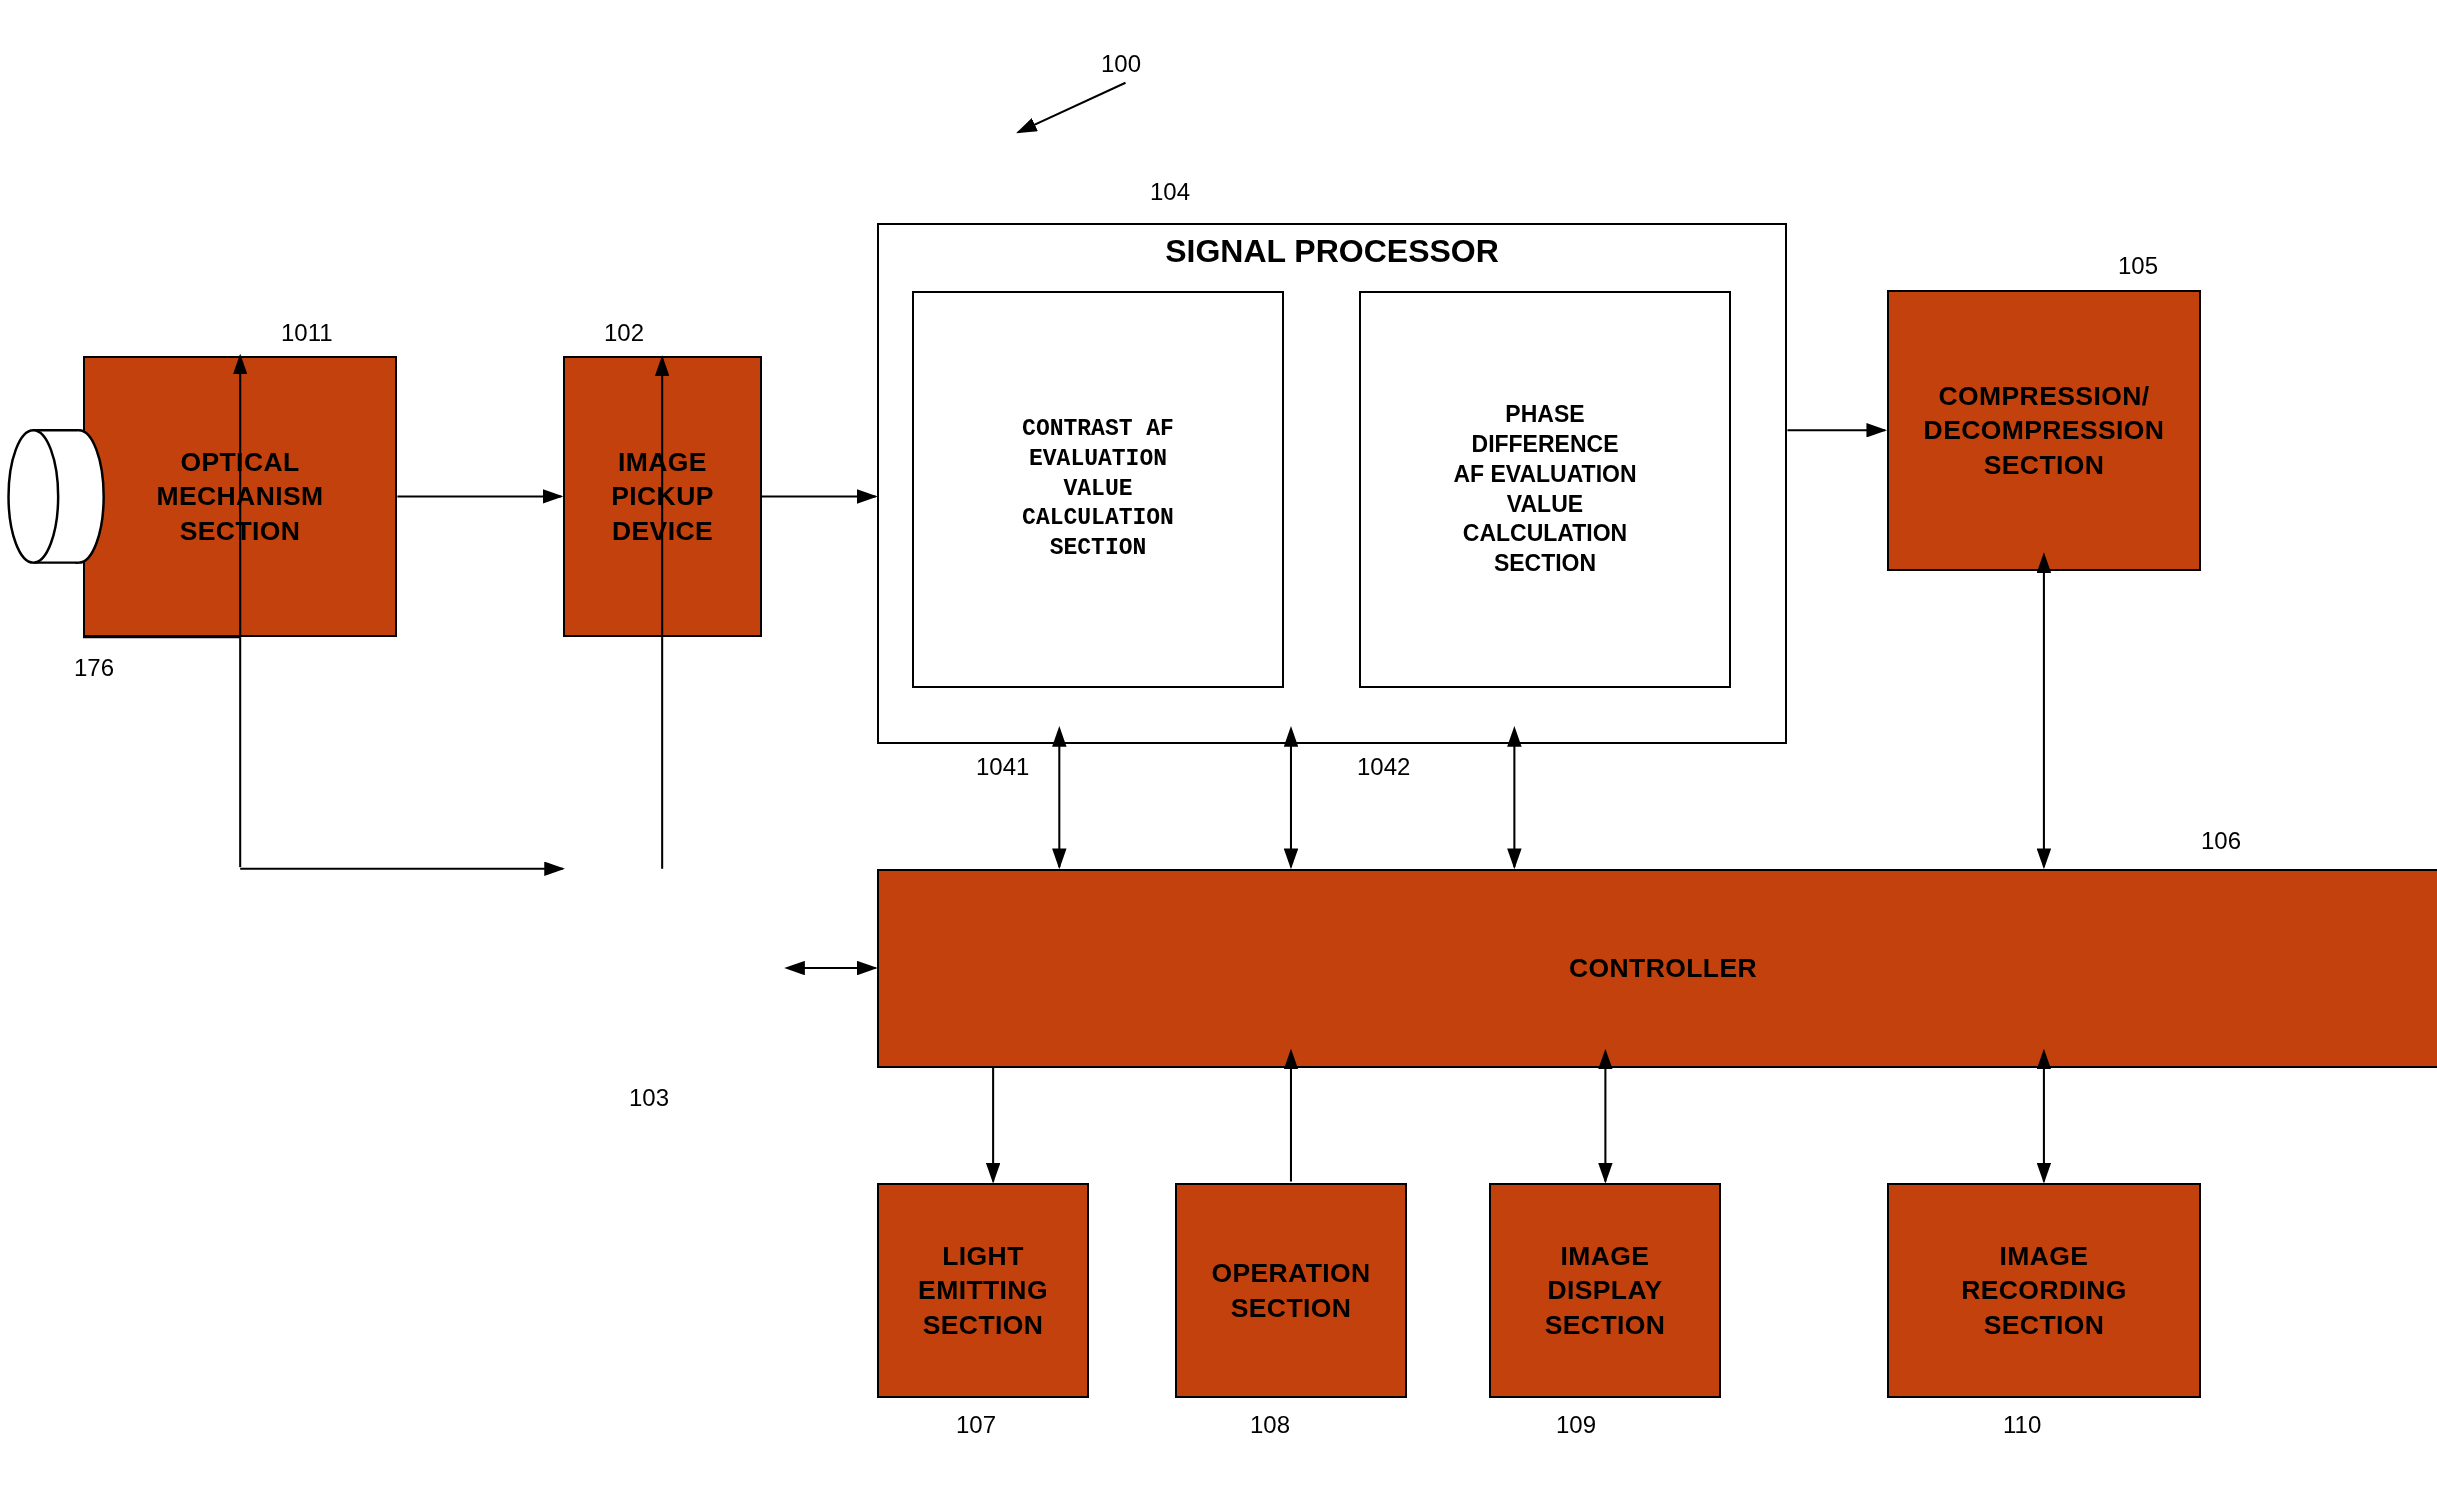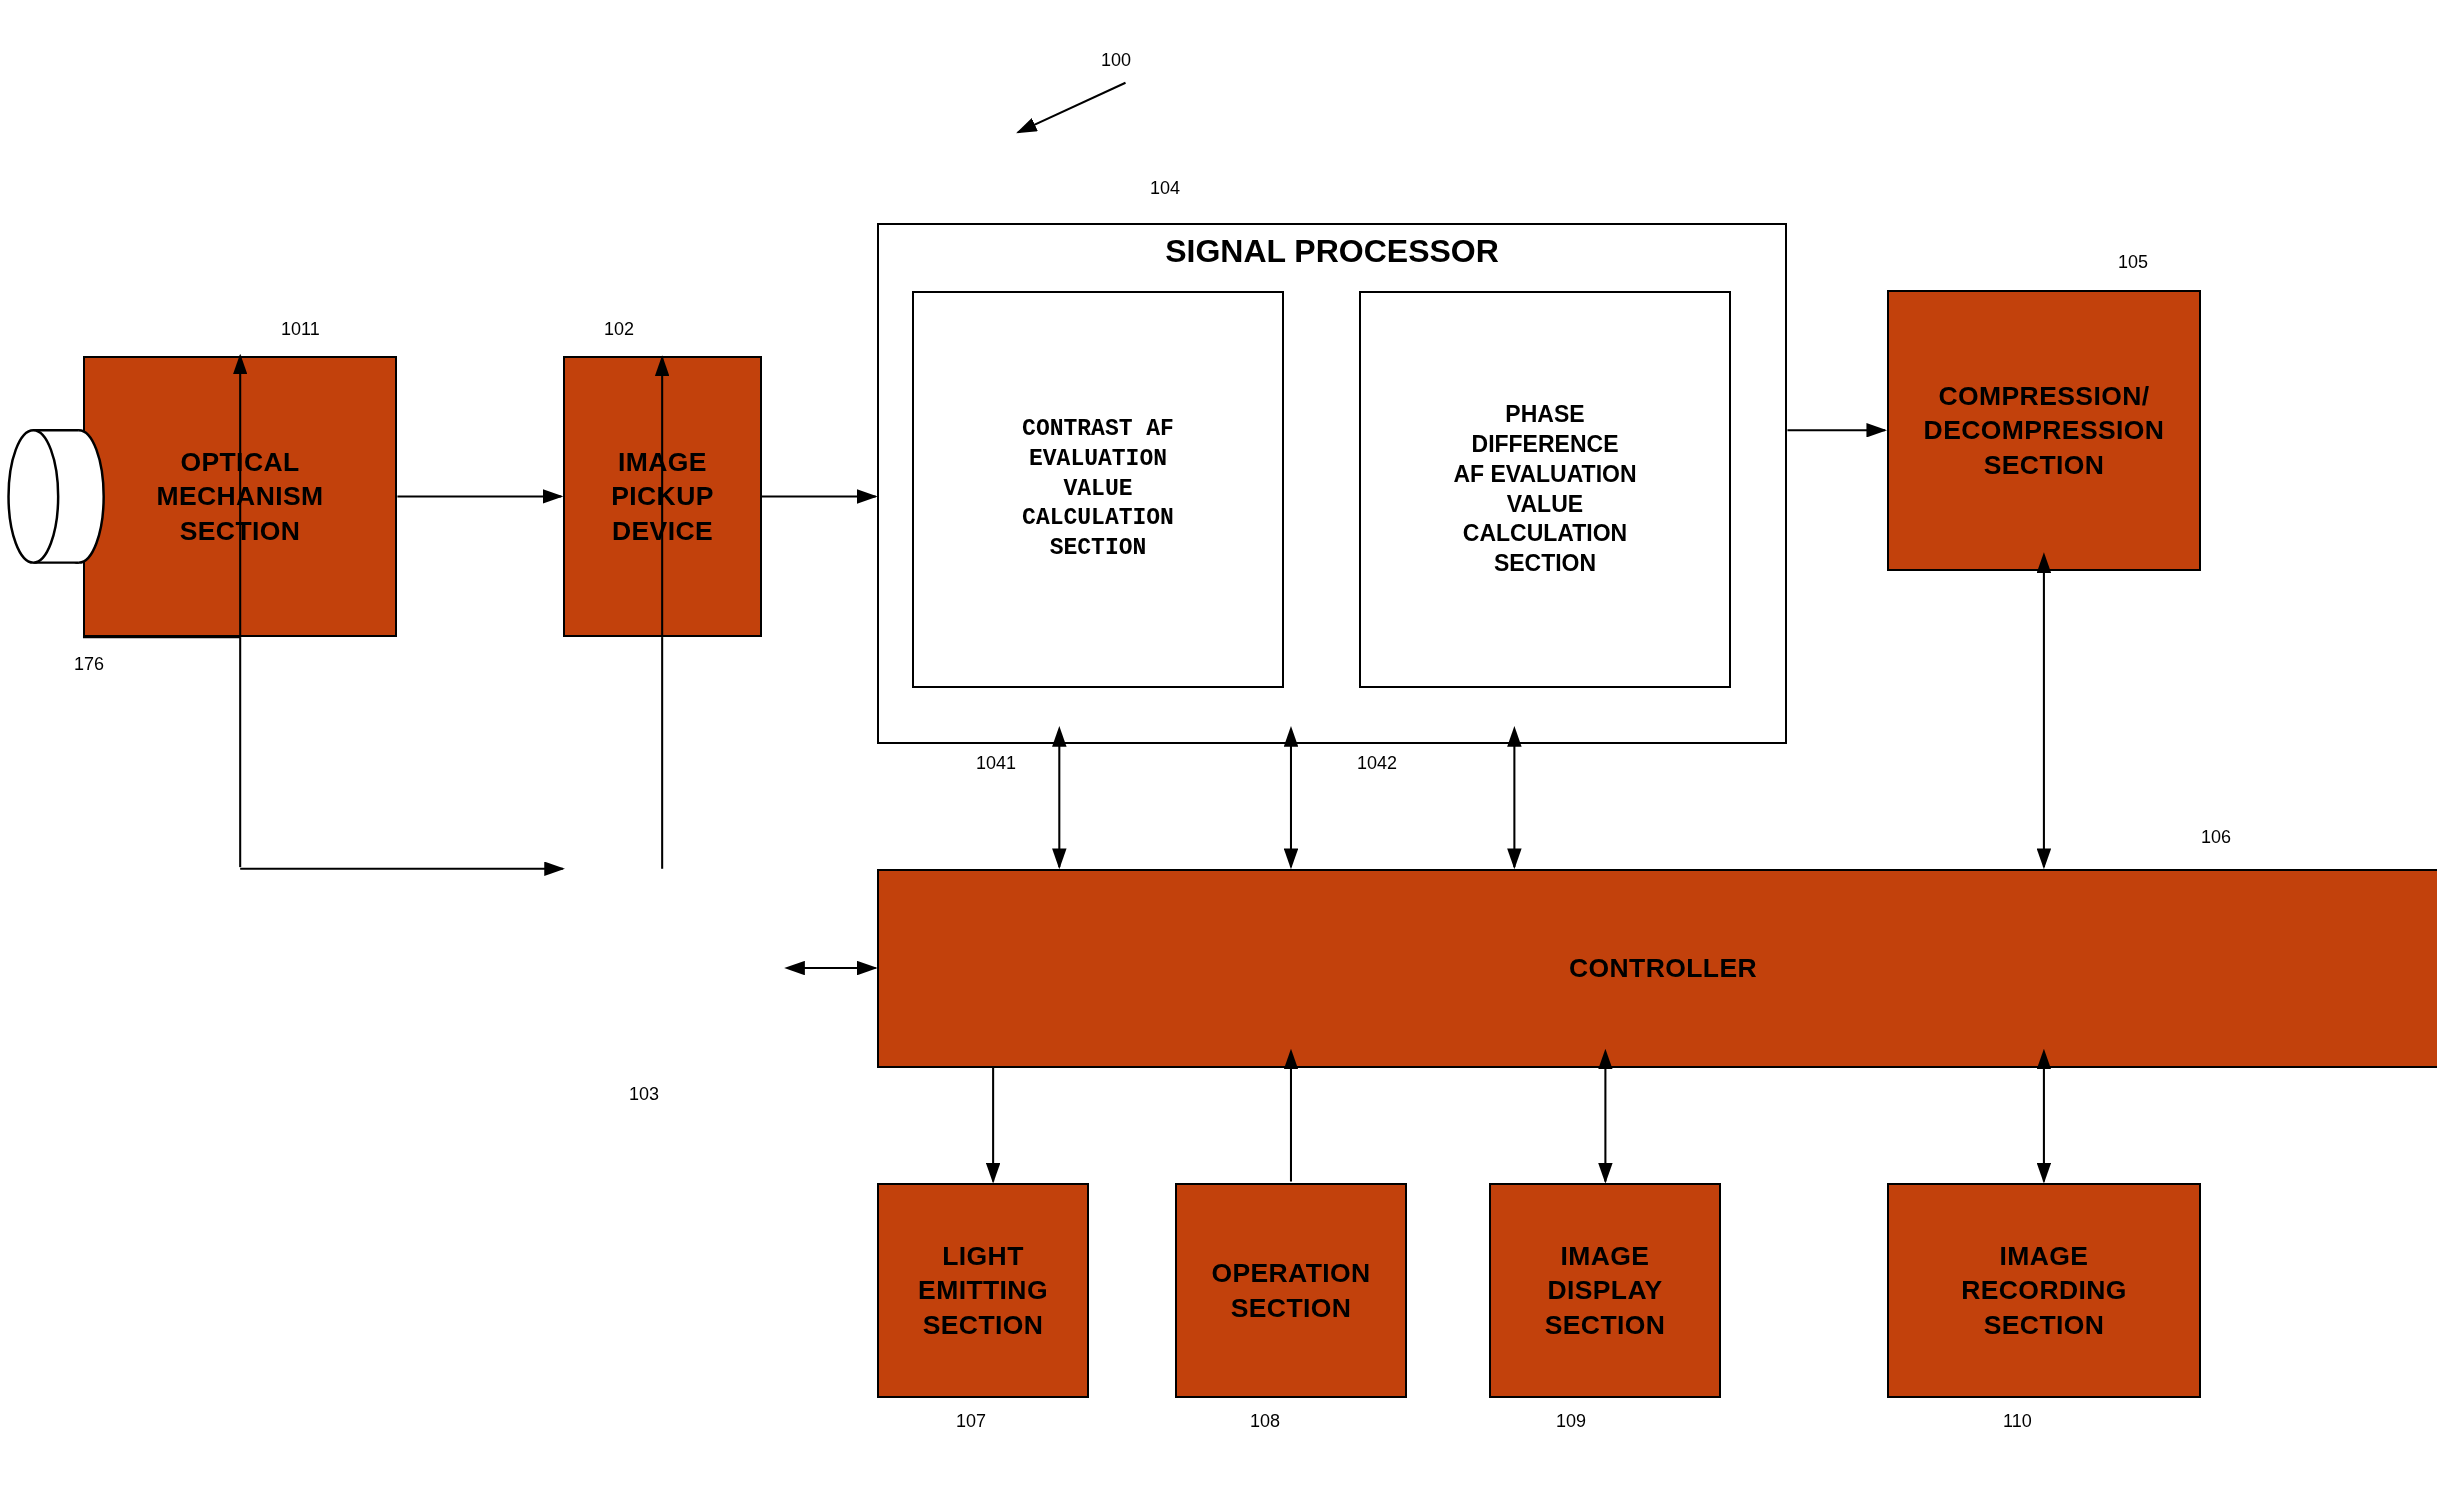--- a/index.html
+++ b/index.html
@@ -25,21 +25,21 @@
       align-items: center;
       justify-content: center;
       text-align: center;
       font-size: 26.5px;
       font-weight: bold;
       line-height: 1.3;
       letter-spacing: 0.4px;
     }
     .label {
       position: absolute;
-      font-size: 18px;
+      font-size: 24px;
       font-weight: normal;
       text-align: center;
       background: transparent;
     }
     
     .svg-overlay {
       position: absolute;
       top: 0; left: 0;
       width: 2438px;
       height: 1510px;

